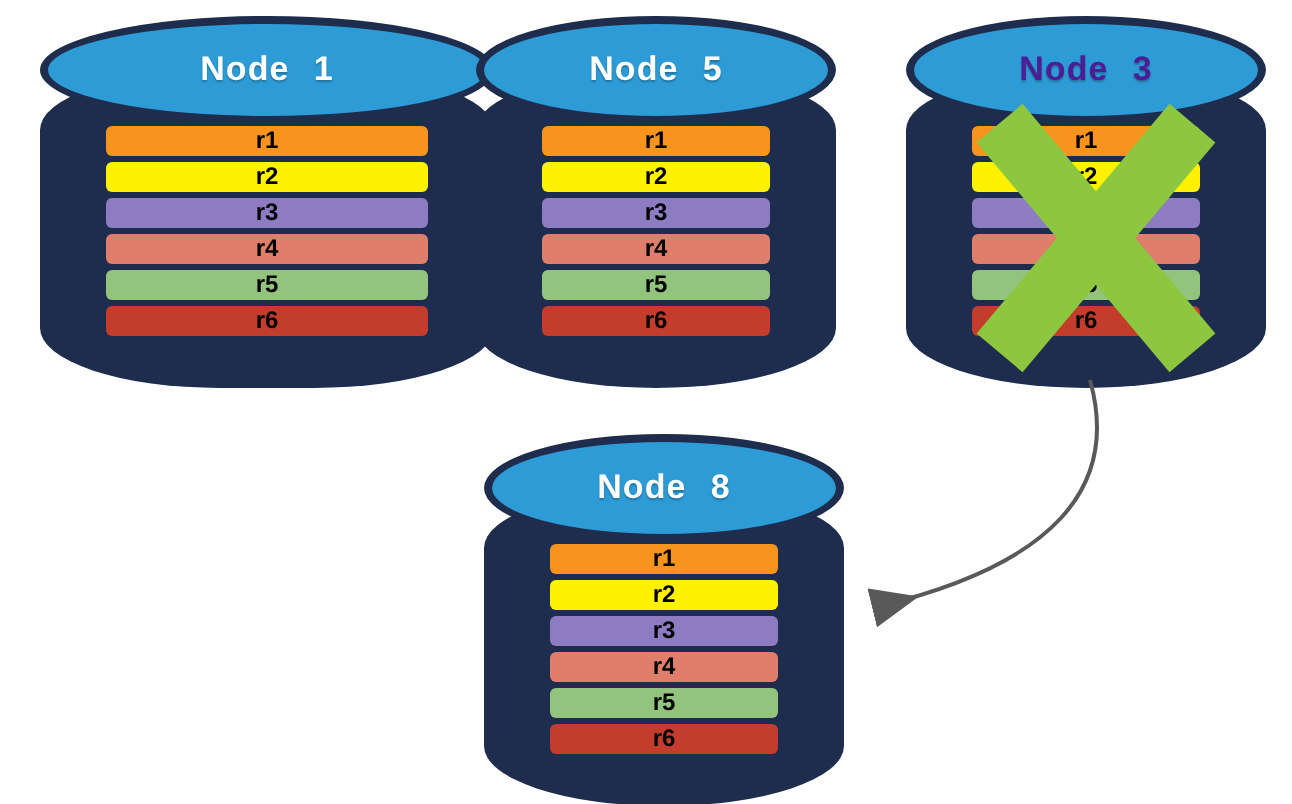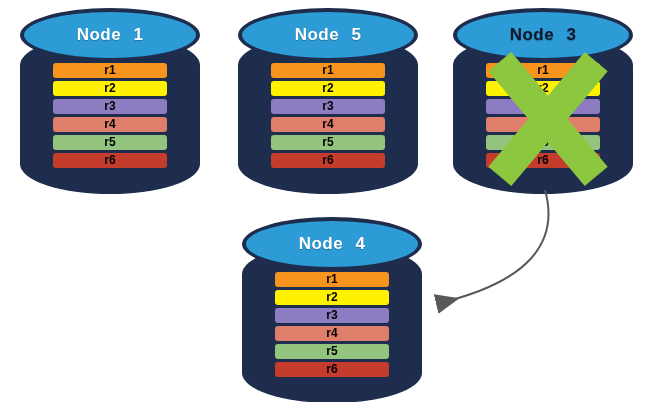--- a/index.html
+++ b/index.html
@@ -61,21 +61,21 @@
     position: absolute; left: 0; top: 0; width: 646px; height: 402px;
     pointer-events: none;
     z-index: 6;
   }
 </style>
 </head>
 <body style="background: rgb(255, 255, 255);">
 
 <div class="stage">
 
-  <div class="node" style="left:20px; top:8px;">
+  <div class="node" style="left:20px; top:8px;padding-left:47px;">
     <div class="cyl-body" style="background: rgb(30, 45, 77);"></div>
     <div class="cyl-top" style="background: rgb(45, 155, 213); border-color: rgb(30, 45, 77);">
       <span class="node-title" style="color: rgb(255, 255, 255);">Node 1</span>
     </div>
     <div class="rows">
         <div class="row" style="background: rgb(247, 148, 30); color: rgb(0, 0, 0);">r1</div>
         <div class="row" style="background: rgb(255, 242, 0); color: rgb(0, 0, 0);">r2</div>
         <div class="row" style="background: rgb(142, 124, 195); color: rgb(0, 0, 0);">r3</div>
         <div class="row" style="background: rgb(222, 126, 107); color: rgb(0, 0, 0);">r4</div>
         <div class="row" style="background: rgb(147, 196, 125); color: rgb(0, 0, 0);">r5</div>
@@ -94,40 +94,40 @@
         <div class="row" style="background: rgb(142, 124, 195); color: rgb(0, 0, 0);">r3</div>
         <div class="row" style="background: rgb(222, 126, 107); color: rgb(0, 0, 0);">r4</div>
         <div class="row" style="background: rgb(147, 196, 125); color: rgb(0, 0, 0);">r5</div>
         <div class="row" style="background: rgb(196, 60, 43); color: rgb(0, 0, 0);">r6</div>
       </div>
   </div>
 
   <div class="node" style="left:453px; top:8px;">
     <div class="cyl-body" style="background: rgb(30, 45, 77);"></div>
     <div class="cyl-top" style="background: rgb(45, 155, 213); border-color: rgb(30, 45, 77);">
-      <span class="node-title" style="color: #0f172a;">Node 3</span>
+      <span class="node-title" style="color: #4c1d95;">Node 3</span>
     </div>
     <div class="rows">
         <div class="row" style="background: rgb(247, 148, 30); color: rgb(0, 0, 0);">r1</div>
         <div class="row" style="background: rgb(255, 242, 0); color: rgb(0, 0, 0);">r2</div>
         <div class="row" style="background: rgb(142, 124, 195); color: rgb(0, 0, 0);">r3</div>
         <div class="row" style="background: rgb(222, 126, 107); color: rgb(0, 0, 0);">r4</div>
         <div class="row" style="background: rgb(147, 196, 125); color: rgb(0, 0, 0);">r5</div>
         <div class="row" style="background: rgb(196, 60, 43); color: rgb(0, 0, 0);">r6</div>
       </div>
     <div class="cross">
       <div class="bar bar1" style="background: rgb(141, 198, 63);"></div>
       <div class="bar bar2" style="background: rgb(141, 198, 63);"></div>
     </div>
   </div>
 
   <div class="node" style="left:242px; top:217px;">
     <div class="cyl-body" style="background: rgb(30, 45, 77);"></div>
     <div class="cyl-top" style="background: rgb(45, 155, 213); border-color: rgb(30, 45, 77);">
-      <span class="node-title" style="color: rgb(255, 255, 255);">Node 4</span>
+      <span class="node-title" style="color: rgb(255, 255, 255);">Node 8</span>
     </div>
     <div class="rows">
         <div class="row" style="background: rgb(247, 148, 30); color: rgb(0, 0, 0);">r1</div>
         <div class="row" style="background: rgb(255, 242, 0); color: rgb(0, 0, 0);">r2</div>
         <div class="row" style="background: rgb(142, 124, 195); color: rgb(0, 0, 0);">r3</div>
         <div class="row" style="background: rgb(222, 126, 107); color: rgb(0, 0, 0);">r4</div>
         <div class="row" style="background: rgb(147, 196, 125); color: rgb(0, 0, 0);">r5</div>
         <div class="row" style="background: rgb(196, 60, 43); color: rgb(0, 0, 0);">r6</div>
       </div>
   </div>

